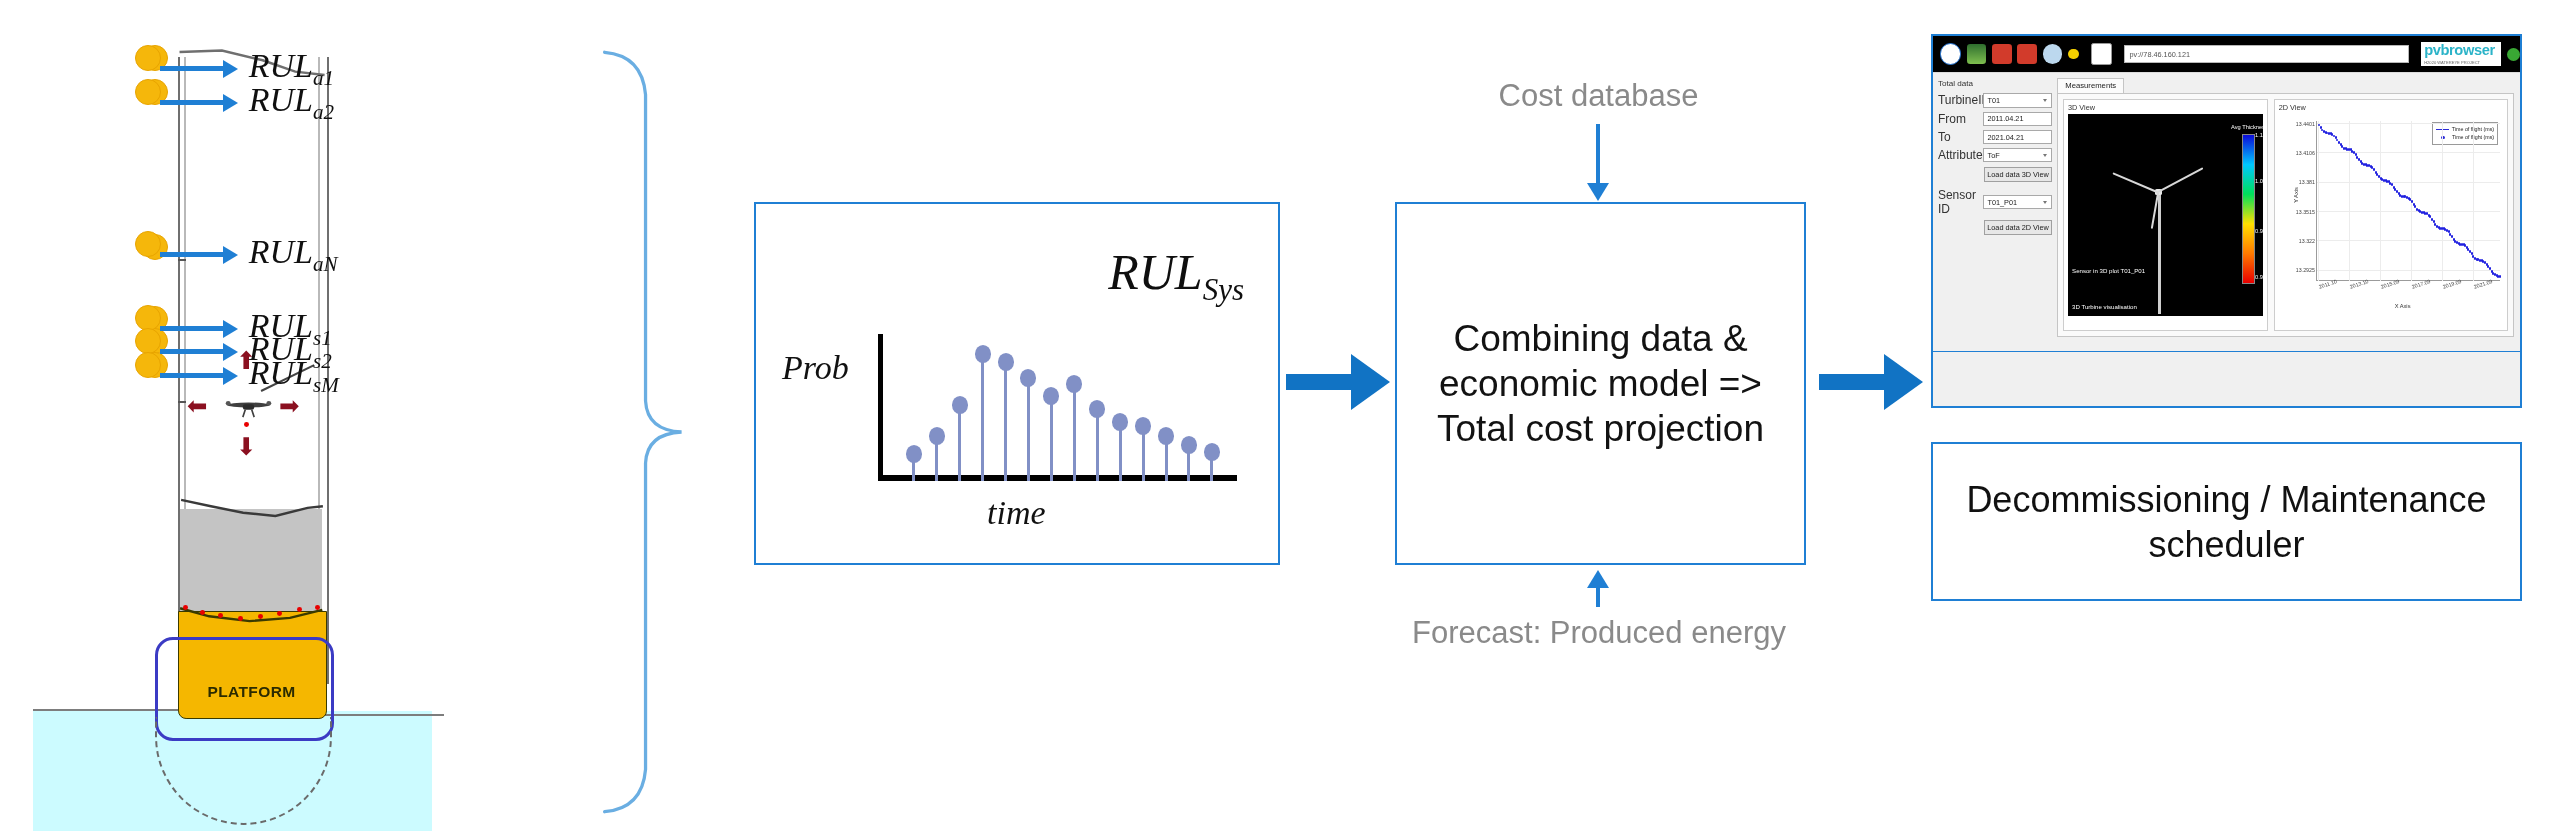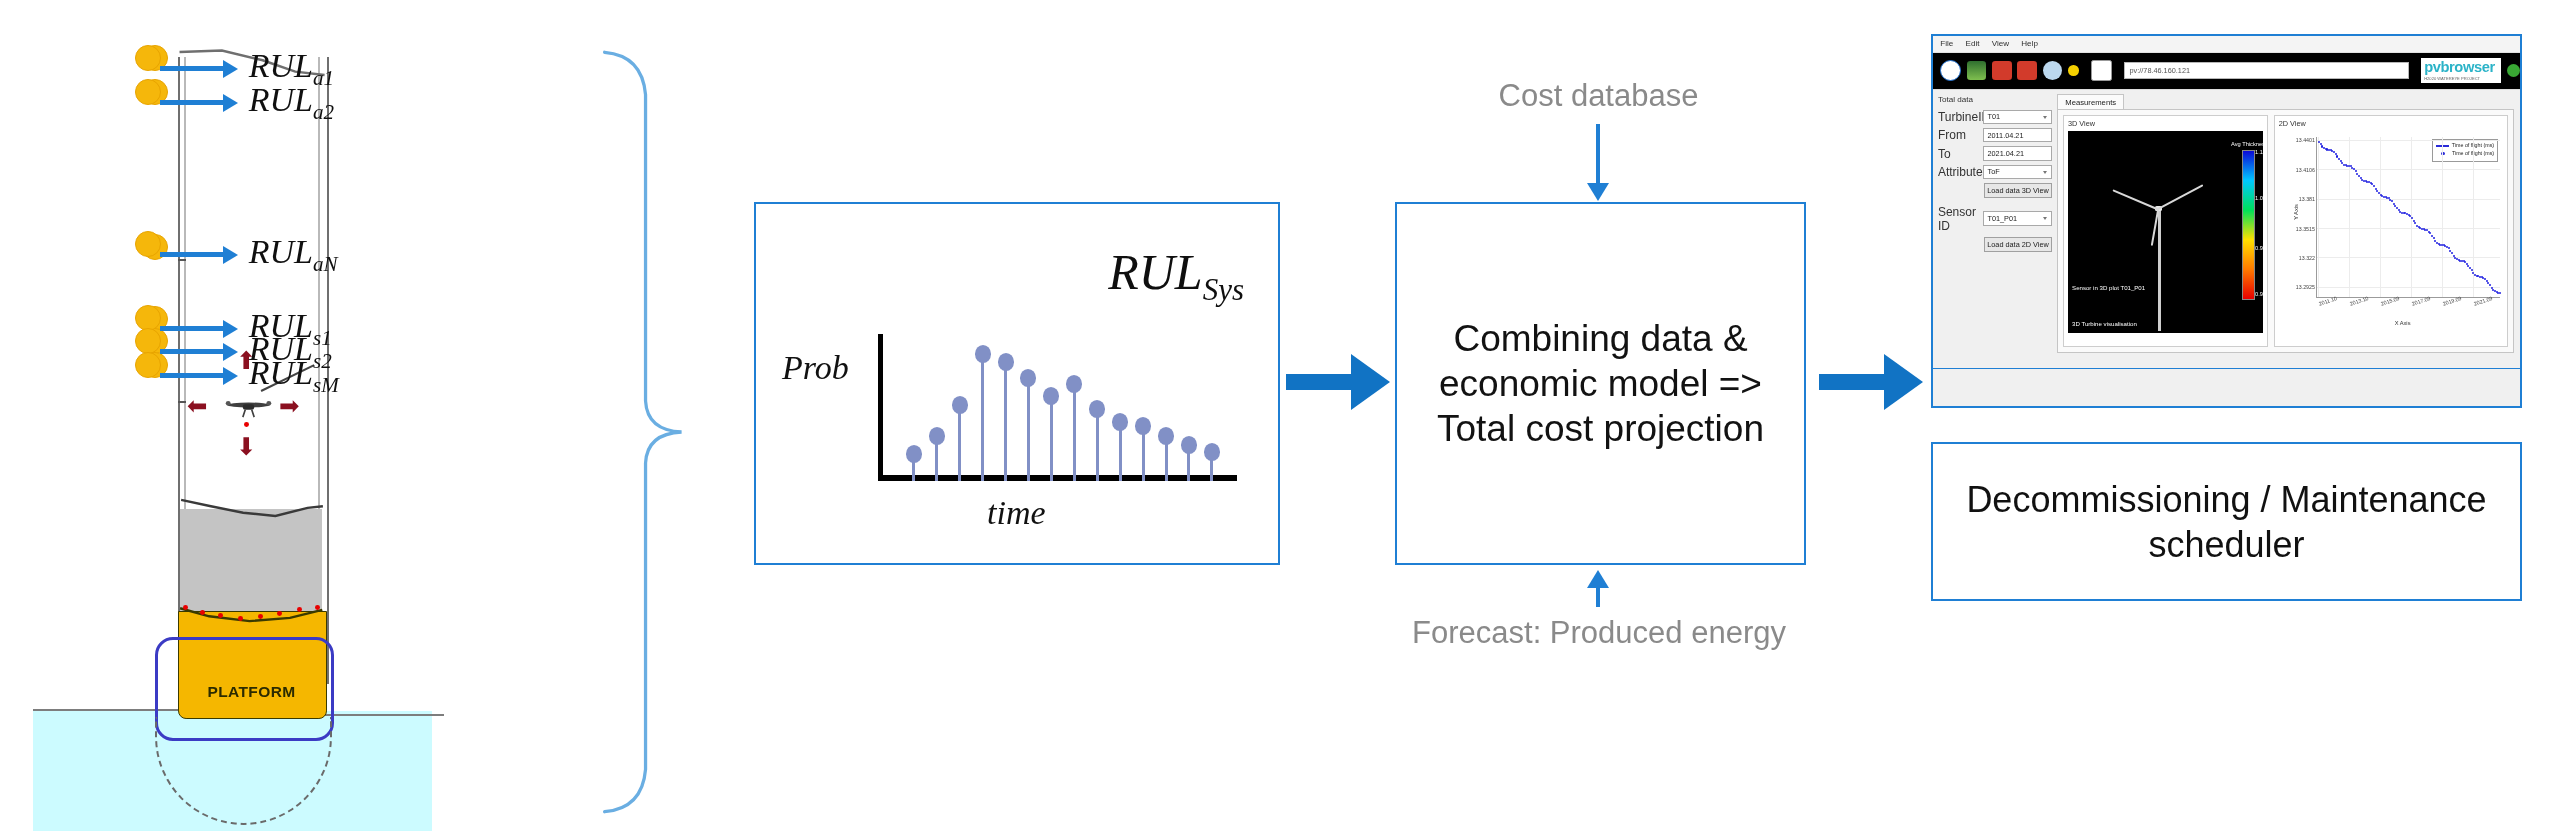--- a/index.html
+++ b/index.html
@@ -313,26 +313,20 @@
 <div class="thin-arrow-v" style="left:1596px;top:587px;height:19.6px;"></div>
 <div id="forecast-label">Forecast: Produced energy</div>
 
 <div class="fat-arrow" style="left:1819px;top:354px;">
   <div class="fat-shaft" style="width:67px;"></div>
   <div class="fat-head"></div>
 </div>
 
 <div id="app-window">
 
-  <div class="app-menubar">
-    <span>File</span>
-    <span>Edit</span>
-    <span>View</span>
-    <span>Help</span>
-  </div>
 
   <div class="app-toolbar">
     <div class="tb-icon" style="background:#ffffff;border:1.6px solid #1f6fd0;border-radius:50%;"></div>
     <div class="tb-icon" style="background:linear-gradient(#2f6f2f,#7fbf4f);"></div>
     <div class="tb-icon" style="background:#d23b2b;"></div>
     <div class="tb-icon" style="background:#d23b2b;"></div>
     <div class="tb-icon" style="background:#bcd8ee;border-radius:50%;"></div>
     <div class="tb-icon" style="background:#f5d000;border-radius:50%;width:10.6px;height:10.6px;"></div>
     <div class="tb-icon" style="background:#fff;border:0.8px solid #999;border-radius:2.4px;margin-left:6.5px;"></div>
     <div class="addr-field">pv://78.46.160.121</div>

